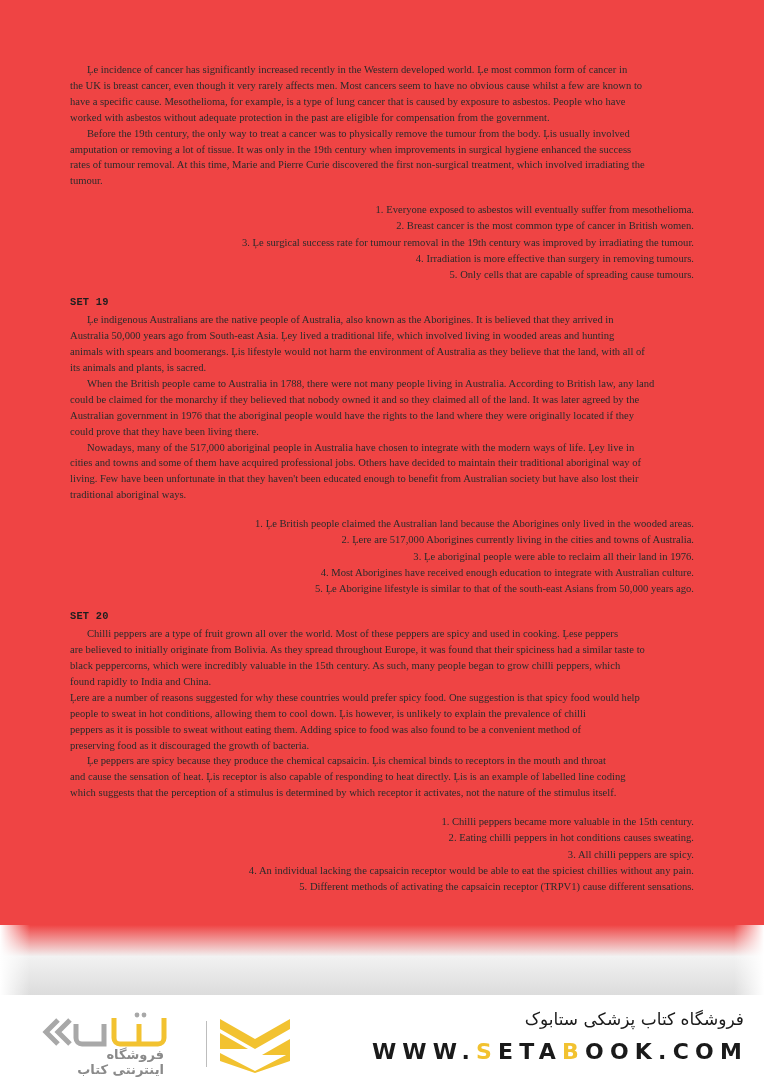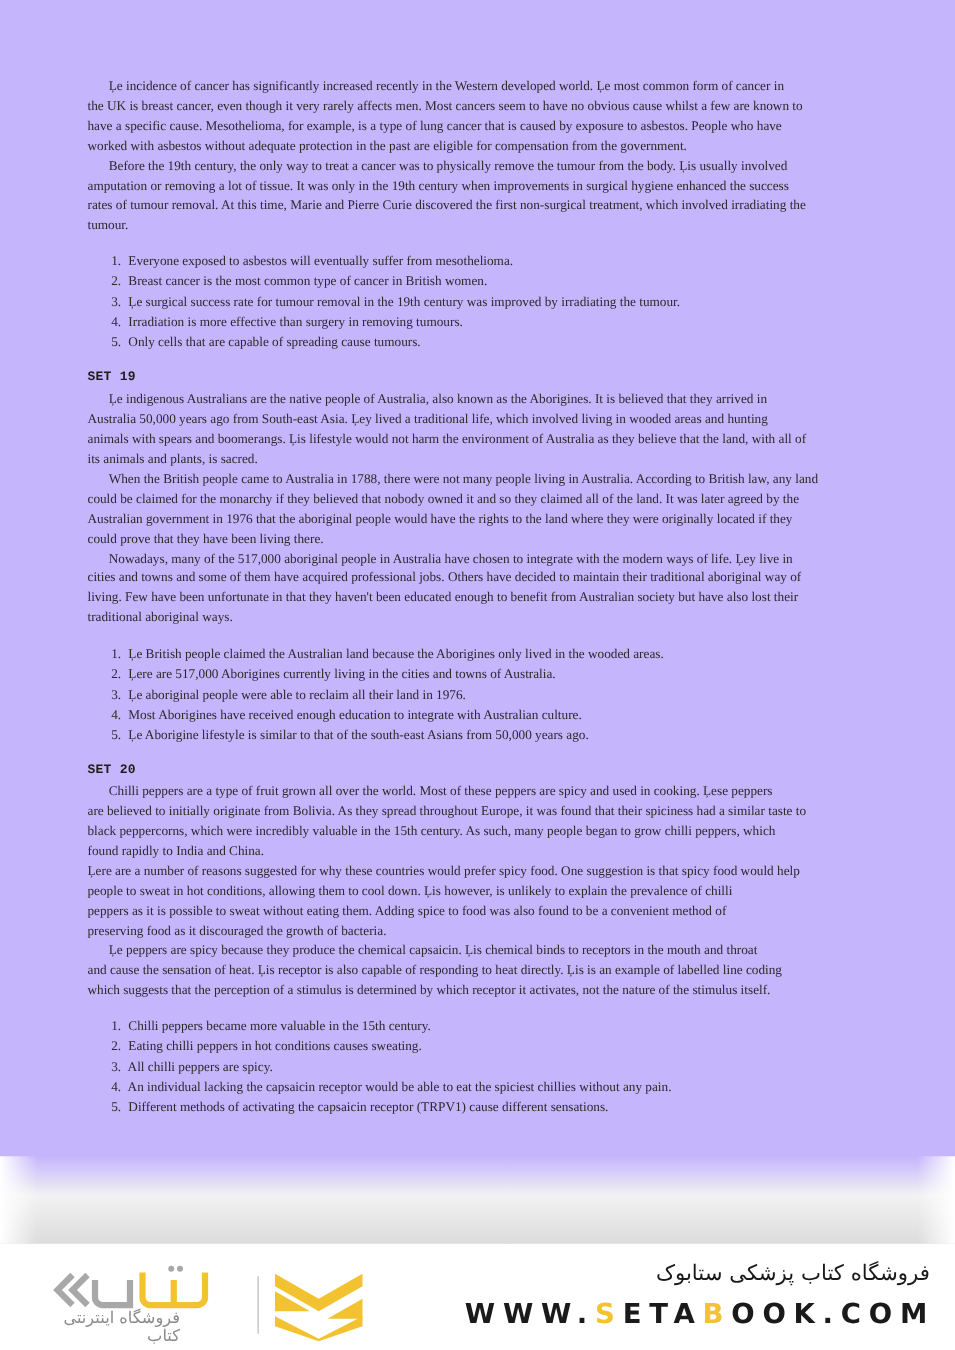--- a/index.html
+++ b/index.html
@@ -2,47 +2,47 @@
 <html><head>
   <meta charset="utf-8">
   <style>
     html, body { margin: 0; padding: 0; }
     body {
       width: 764px; height: 1080px; position: relative; overflow: hidden;
       background: #ffffff;
       font-family: "Liberation Serif", "DejaVu Serif", serif;
       color: #2b2b2b;
     }
-    .page { position: absolute; left: 0; top: 0; width: 764px; height: 995px; background: #c4b5fd; }
+    .page { position: absolute; left: 0; top: 0; width: 764px; height: 995px; background: #ef4444; }
     .content { position: absolute; left: 70px; top: 62px; width: 624px; }
     .para { margin: 0; font-size: 10.6px; line-height: 15.9px; text-align: justify; text-align-last: left; }
     .para .ln { display: block; white-space: nowrap; }
     .para .ln.indent { padding-left: 17px; }
     .heading { font-weight: bold; font-size: 10.4px; line-height: 15px; margin: 0 0 2px 0; letter-spacing: 0.2px; color: #1e1e1e; font-family: Liberation Mono, monospace; }
-    .qlist { list-style: none; margin: 0; padding: 0 0 0 19px; }
+    .qlist { list-style: none; margin: 0; padding: 0 0 0 19px; text-align: right; }
     .qlist li { font-size: 10.6px; line-height: 16.2px; white-space: nowrap; }
     .qlist .num { display: inline-block; width: 11px; }
     .gap-sm { height: 13px; }
     .gap-md { height: 12px; }
 
     
     .shadow {
       position: absolute; left: 0; top: 925px; width: 764px; height: 70px;
       background: linear-gradient(to bottom, rgba(255,255,255,0) 0%, #f2f2f2 45%, #dcdcdc 100%);
     }
     .shadow::before, .shadow::after {
       content: ""; position: absolute; top: 0; width: 30px; height: 70px;
     }
     .shadow::before { left: 0; background: linear-gradient(to right, #fff, rgba(255,255,255,0)); }
     .shadow::after { right: 0; background: linear-gradient(to left, #fff, rgba(255,255,255,0)); }
 
     
     .footer { position: absolute; left: 0; top: 995px; width: 764px; height: 85px; background: #ffffff; }
     .logo-wordmark { position: absolute; left: 40px; top: 17px; width: 150px; height: 60px; }
-    .logo-sub { position: absolute; left: 34px; top: 52px; width: 110px; font-family: "DejaVu Sans", sans-serif; font-size: 13px; color: #8a8a8a; direction: rtl; text-align: right; }
+    .logo-sub { position: absolute; left: 54px; top: 52px; width: 110px; font-family: "DejaVu Sans", sans-serif; font-size: 13px; color: #8a8a8a; direction: rtl; text-align: right; font-weight: bold; }
     .logo-divider { position: absolute; left: 206px; top: 26px; width: 1px; height: 46px; background: #bdbdbd; }
     .logo-chevron { position: absolute; left: 218px; top: 22px; width: 74px; height: 56px; }
     .store-name { position: absolute; right: 20px; top: 14px; font-family: "DejaVu Sans", sans-serif; font-size: 17px; color: #1a1a1a; direction: rtl; white-space: nowrap; text-align: right; }
     .site-url { position: absolute; right: 16px; top: 44px; font-family: "DejaVu Sans", sans-serif; font-size: 22px; letter-spacing: 6.2px; color: #1a1a1a; white-space: nowrap; font-weight: bold; }
     .site-url .accent { color: #f2c230; }
   </style>
 </head>
 <body>
 
 <div class="page">

